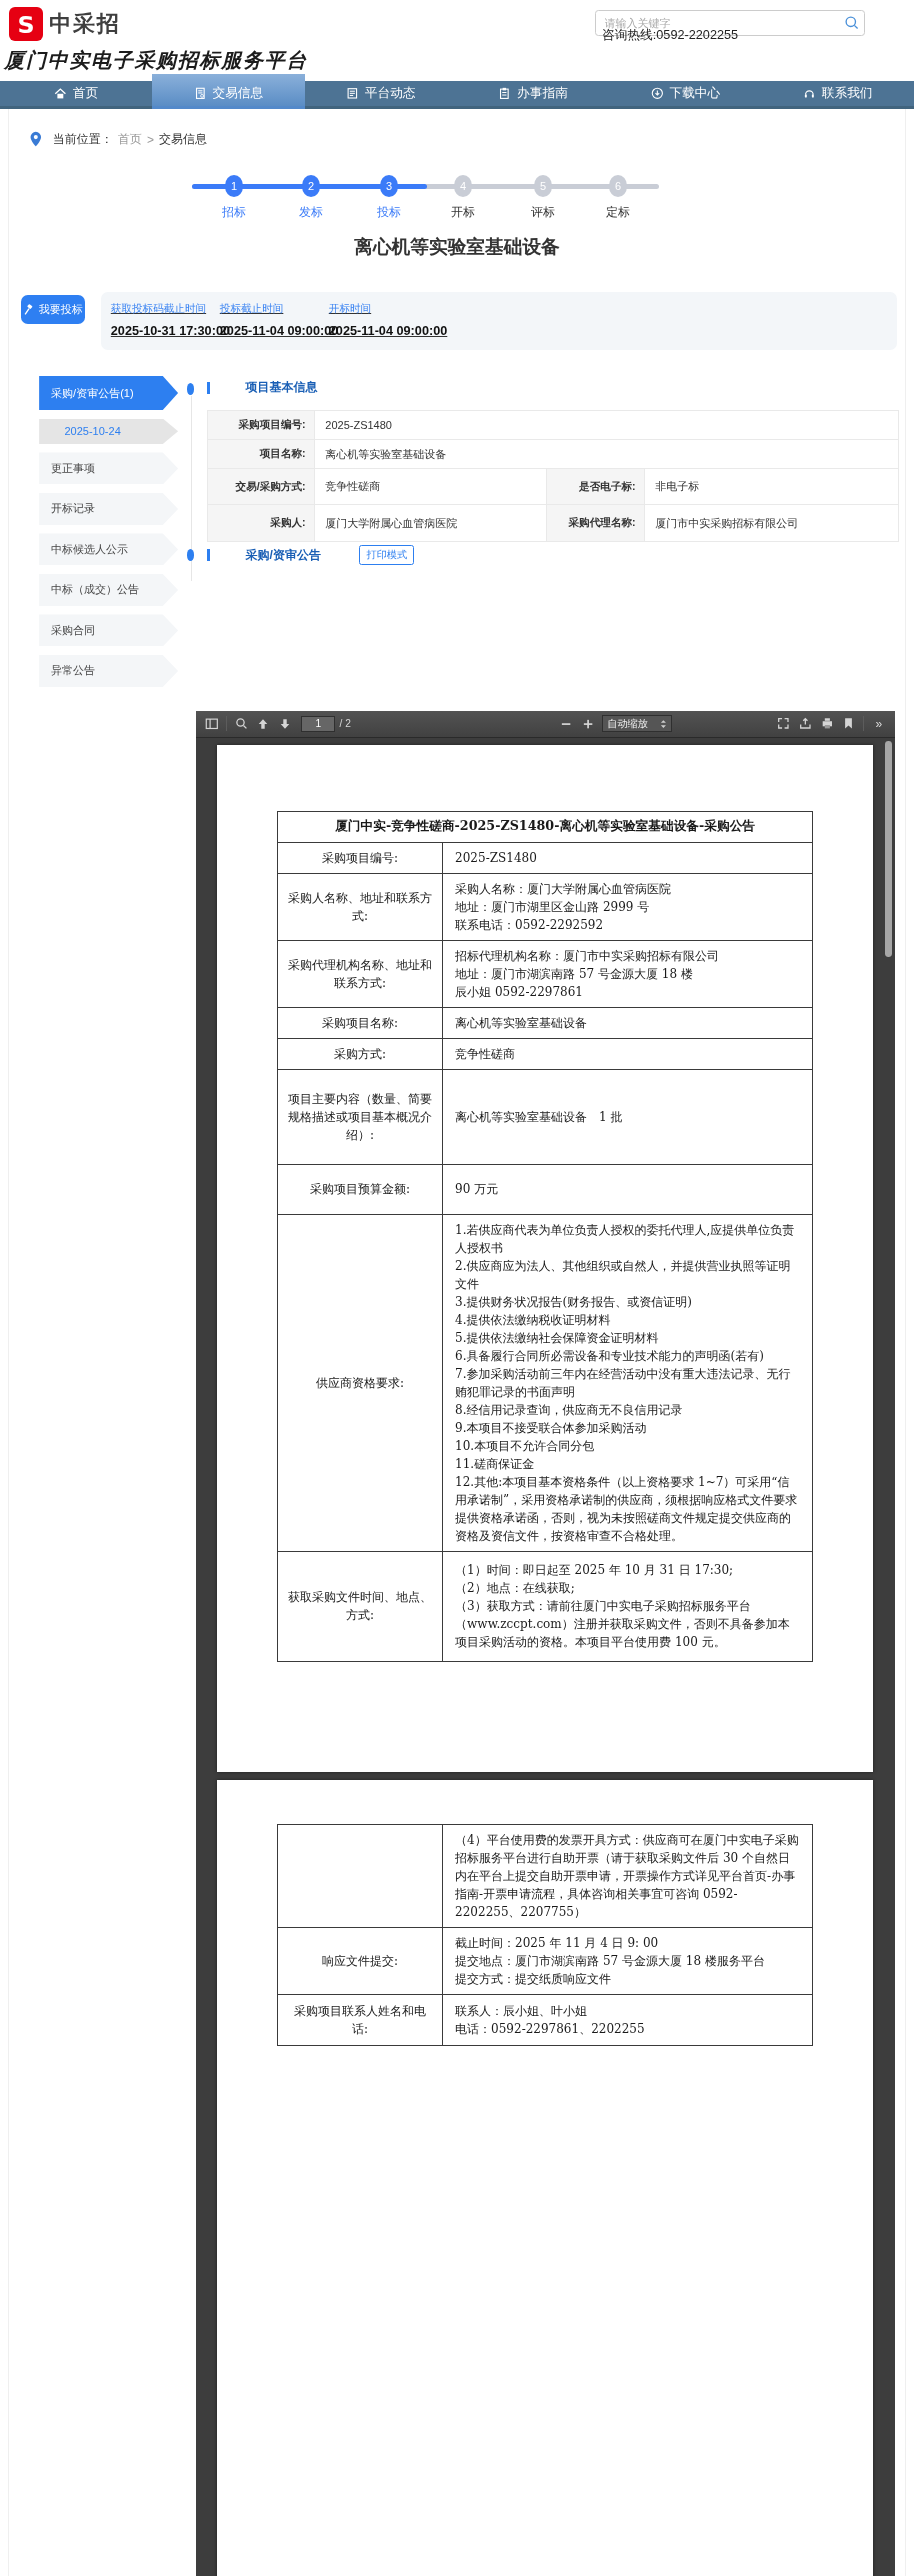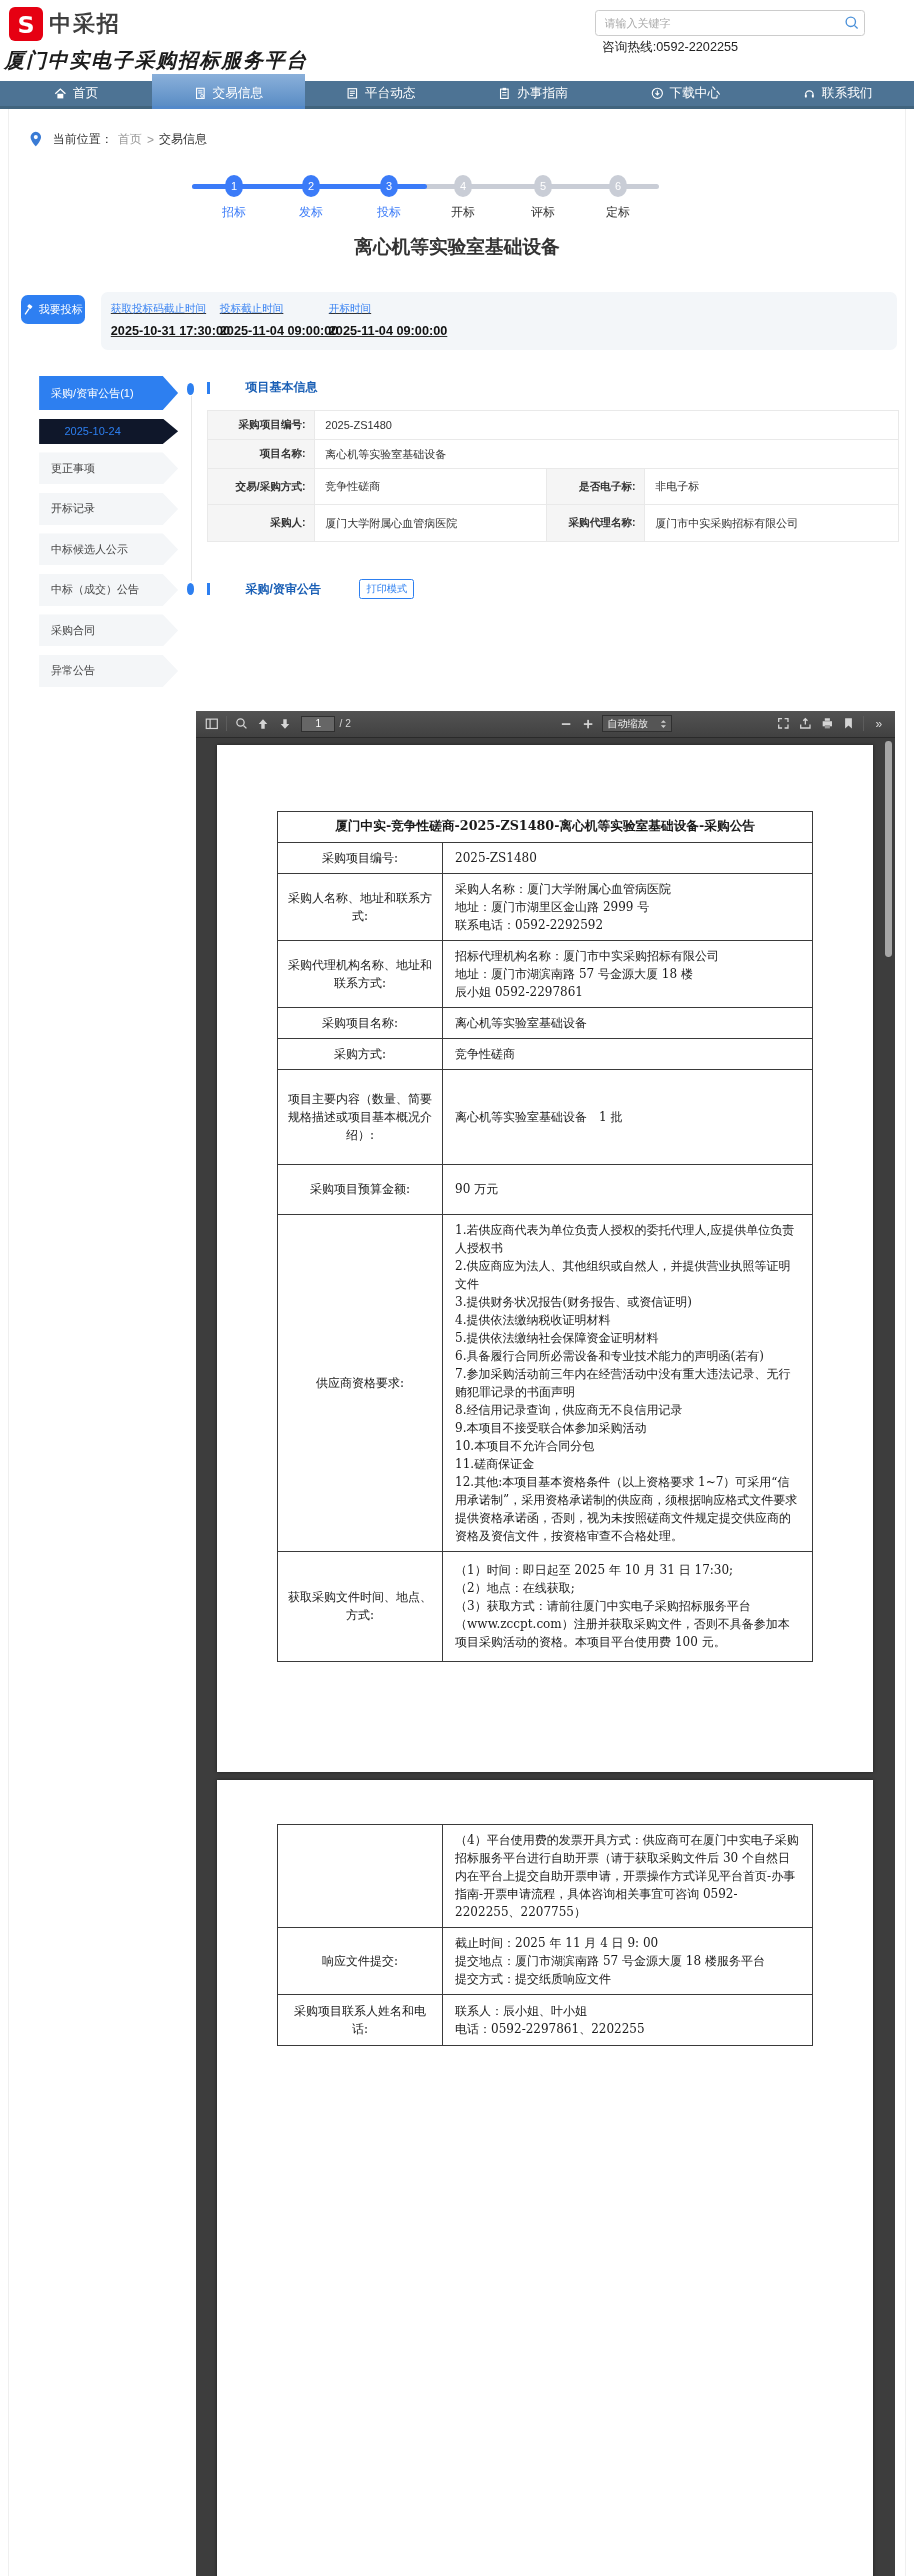--- a/index.html
+++ b/index.html
@@ -8,21 +8,21 @@
   
   .header { position:relative; height:81px; background:#fff; }
   .logo-row { position:absolute; left:8.5px; top:6.8px; display:flex; align-items:center; }
   .logo-box { width:34px; height:34px; }
   .logo-text { font-size:22px; font-weight:bold; color:#3f3f3f; letter-spacing:1.7px; margin-left:6.8px; }
   .site-name { position:absolute; left:4.2px; top:47px; font-family:"DejaVu Serif","Liberation Serif",serif; font-style:italic; font-weight:bold; font-size:20px; color:#1c1c1c; letter-spacing:1.7px; }
   .search-wrap { position:absolute; left:595px; top:10.2px; width:270px; height:25.4px; border:0.8px solid #ccc; border-radius:3.4px; background:#fff; display:flex; align-items:center; }
   .search-input { flex:1; border:none; outline:none; font-size:11px; padding:0 8.5px; color:#333; background:transparent; }
   .search-input::placeholder { color:#aaa; }
   .search-btn { width:25.4px; height:24px; border:none; background:transparent; cursor:pointer; display:flex; align-items:center; justify-content:center; }
-  .hotline { position:absolute; left:602px; top:39px; font-size:12.7px; color:#222; }
+  .hotline { position:absolute; left:602px; top:27px; font-size:12.7px; color:#222; }
 
   
   .nav { position:relative; height:28px; background:#4d7394; border-bottom:3.4px solid #41647e; display:flex; }
   .nav-item { flex:1; display:flex; align-items:center; justify-content:center; color:#fff; font-size:12.7px; cursor:pointer; gap:6px; }
   .nav-item.active { position:relative; margin-top:-6.8px; padding-top:6.8px; background:linear-gradient(#8ab0da,#5a8dc5); }
   .nav-item.active::after { content:""; position:absolute; left:0; right:0; bottom:-3.4px; height:3.4px; background:#5389ca; }
   .nav-ic { width:12.7px; height:12.7px; display:inline-block; }
 
   
   .wrapper { margin:0 7.6px; border:0.8px solid #efefef; border-top:none; padding-bottom:24px; position:relative; }
@@ -51,39 +51,39 @@
   .dl-label { font-size:10.6px; color:#3d85f2; }
   .dl-value { font-size:12.7px; font-weight:bold; color:#111; margin-top:8.5px; white-space:nowrap; }
 
   
   .main-row { position:relative; display:flex; margin-top:25.4px; align-items:flex-start; }
   .vline { position:absolute; left:182px; top:20.4px; height:185px; width:0.8px; background:#e6e6e6; }
 
   .sidebar { margin-left:30.5px; width:139px; flex:none; }
   .sb-item { clip-path:polygon(0 0, calc(100% - 15.3px) 0, 100% 50%, calc(100% - 15.3px) 100%, 0 100%); height:32px; margin-bottom:8.5px; background:#f4f6f8; color:#444; font-size:11px; display:flex; align-items:center; padding:0 18.7px 0 12px; cursor:pointer; }
   .sb-item.active { height:34px; background:#2d7ff0; color:#fff; }
-  .sb-item.sub { height:25.4px; background:#0f172a; color:#2d7ff0; padding-left:25.4px; }
+  .sb-item.sub { height:25.4px; background:#e5e5e5; color:#2d7ff0; padding-left:25.4px; }
 
   .content { margin-left:29px; width:692px; flex:none; }
   .sec-head { position:relative; display:flex; align-items:center; padding-top:3.4px;gap:30px; }
   .sec-dot { position:absolute; left:-20.4px; top:6.8px; width:7.6px; height:12px; border-radius:50%; background:#2d7ff0; }
   .sec-bar { width:2.5px; height:12.7px; background:#2d7ff0; margin-right:6px; }
   .sec-title { font-size:12px; font-weight:bold; color:#1a5fb5; }
   .print-btn { margin-left:8.5px; border:0.8px solid #2d7ff0; color:#2d7ff0; background:#fff; font-size:10.2px; padding:1.7px 6px; border-radius:2.5px; cursor:pointer; }
 
   
   .itable { margin-top:13.6px; border:0.8px solid #e9e9e9; width:100%; }
   .irow { display:flex; border-bottom:0.8px solid #e9e9e9; }
   .irow:last-child { border-bottom:none; }
   .ilabel { background:#f5f5f5; width:107px; flex:none; display:flex; align-items:center; justify-content:flex-end; padding-right:8.5px; font-size:10.6px; font-weight:bold; color:#333; border-right:0.8px solid #e9e9e9; }
   .ilabel.l2 { width:99px; border-left:0.8px solid #e9e9e9; }
   .ival { flex:1; display:flex; align-items:center; padding-left:10.2px; font-size:11px; color:#333; }
   .ival.v1 { flex:none; width:231px; }
   .h34 { height:29px; } .h42 { height:36px; }
-  .sec2 { margin-top:34px; }
+  .sec2 { }
 
   
   .pdf { margin-left:187px; margin-top:15.3px; width:699px; background:#3d3d3d; position:relative; }
   .pdf-toolbar { height:27px; background:linear-gradient(#535353,#414141); border-bottom:0.8px solid #2a2a2a; display:flex; align-items:center; padding:0 5.1px; color:#d8d8d8; font-size:10.2px; }
   .tb-btn { width:22px; height:20.4px; border:none; background:transparent; display:flex; align-items:center; justify-content:center; cursor:pointer; }
   .tb-sep { width:0.8px; height:15.3px; background:#5c5c5c; margin:0 3.4px; }
   .page-input { width:34px; height:16px; background:#666; border:0.8px solid #2f2f2f; color:#fff; text-align:center; font-size:10.2px; margin:0 4.2px 0 5.1px; }
   .page-total { color:#d8d8d8; }
   .zoom-select { height:17px; background:#555; border:0.8px solid #2f2f2f; color:#efefef; display:flex; align-items:center; padding:0 4.2px; margin-left:3.4px; cursor:pointer; gap:12px; }
   .sp1 { flex:1; } .sp2 { width:100px; }

